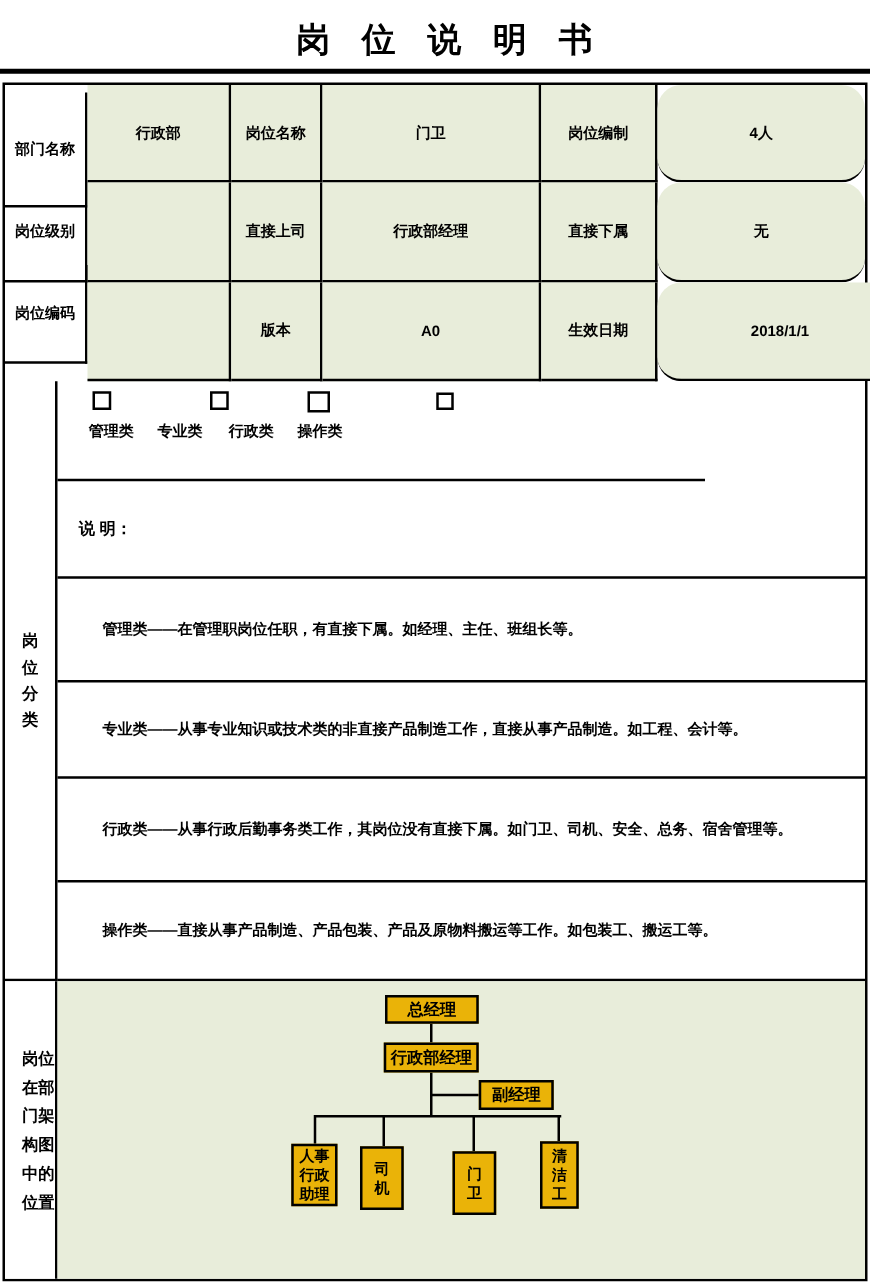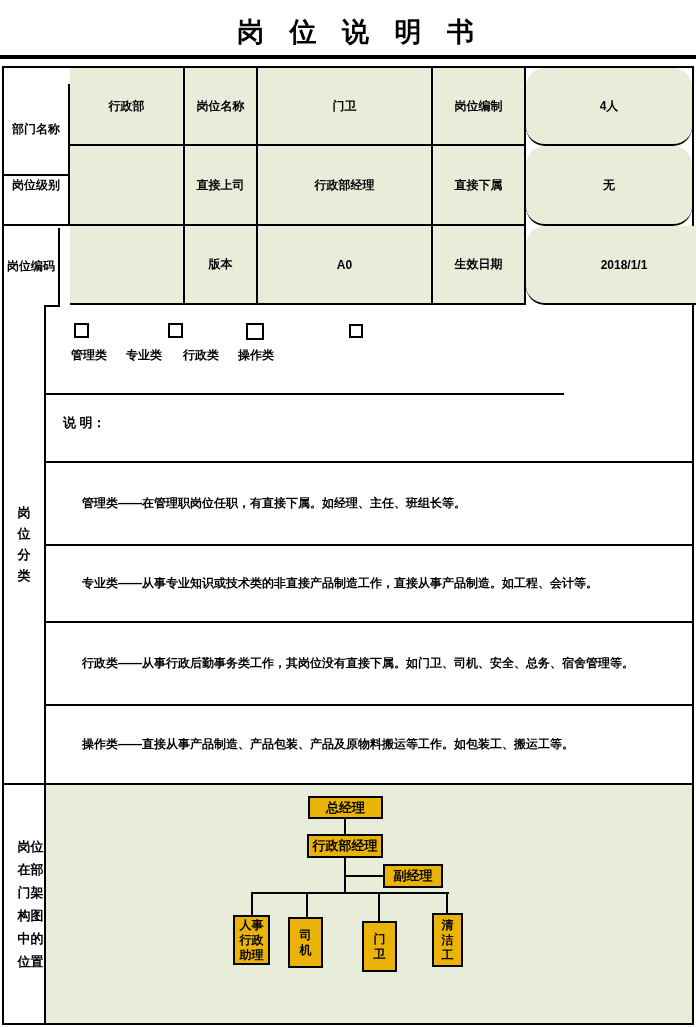--- a/index.html
+++ b/index.html
@@ -46,49 +46,49 @@
 </style>
 </head>
 <body>
 
 <div class="page">
   <div class="title">岗 位 说 明 书</div>
   <div class="title-rule"></div>
 
   <div class="sheet">
 
-    <div class="cell" style="left:0;top:16px;width:66px;height:92px">部门名称</div>
+    <div class="cell" style="left:0;top:6px;width:66px;height:92px">部门名称</div>
     <div class="cell green" style="left:66px;top:0;width:115px;height:78px">行政部</div>
     <div class="cell green" style="left:181px;top:0;width:73px;height:78px">岗位名称</div>
     <div class="cell green" style="left:254px;top:0;width:175px;height:78px">门卫</div>
     <div class="cell green" style="left:429px;top:0;width:93px;height:78px">岗位编制</div>
     <div class="cell green no-br" style="left:522px;top:0;width:166px;height:78px">4人</div>
 
     <div class="cell" style="left:0;top:78px;width:66px;height:80px">岗位级别</div>
     <div class="cell green" style="left:66px;top:78px;width:115px;height:80px"></div>
     <div class="cell green" style="left:181px;top:78px;width:73px;height:80px">直接上司</div>
     <div class="cell green" style="left:254px;top:78px;width:175px;height:80px">行政部经理</div>
     <div class="cell green" style="left:429px;top:78px;width:93px;height:80px">直接下属</div>
     <div class="cell green no-br" style="left:522px;top:78px;width:166px;height:80px">无</div>
 
-    <div class="cell" style="left:0;top:160px;width:56px;height:79px">岗位编码</div>
+    <div class="cell" style="left:0;top:144px;width:66px;height:79px">岗位编码</div>
     <div class="cell green" style="left:66px;top:158px;width:115px;height:79px"></div>
     <div class="cell green" style="left:181px;top:158px;width:73px;height:79px">版本</div>
     <div class="cell green" style="left:254px;top:158px;width:175px;height:79px">A0</div>
     <div class="cell green" style="left:429px;top:158px;width:93px;height:79px">生效日期</div>
     <div class="cell green no-br" style="left:522px;top:158px;width:196px;height:79px">2018/1/1</div>
 
     <div class="side-label" style="left:0;top:237px;width:42px;height:480px">
       <div class="vchar">岗</div>
       <div class="vchar">位</div>
       <div class="vchar">分</div>
       <div class="vchar">类</div>
     </div>
 
-    <div class="subrow" style="left:42px;top:247px;width:518px;height:80px">
+    <div class="subrow" style="left:42px;top:237px;width:518px;height:80px">
       <span class="cb" style="left:28px;top:8px"></span>
       <span class="cb" style="left:122px;top:8px"></span>
       <span class="cb" style="left:200px;top:8px;width:18px;height:17px"></span>
       <span class="cb" style="left:303px;top:9px;width:14px;height:14px"></span>
       <span class="cb-label" style="left:25px;top:32px">管理类</span>
       <span class="cb-label" style="left:80px;top:32px">专业类</span>
       <span class="cb-label" style="left:137px;top:32px">行政类</span>
       <span class="cb-label" style="left:192px;top:32px">操作类</span>
     </div>
 

